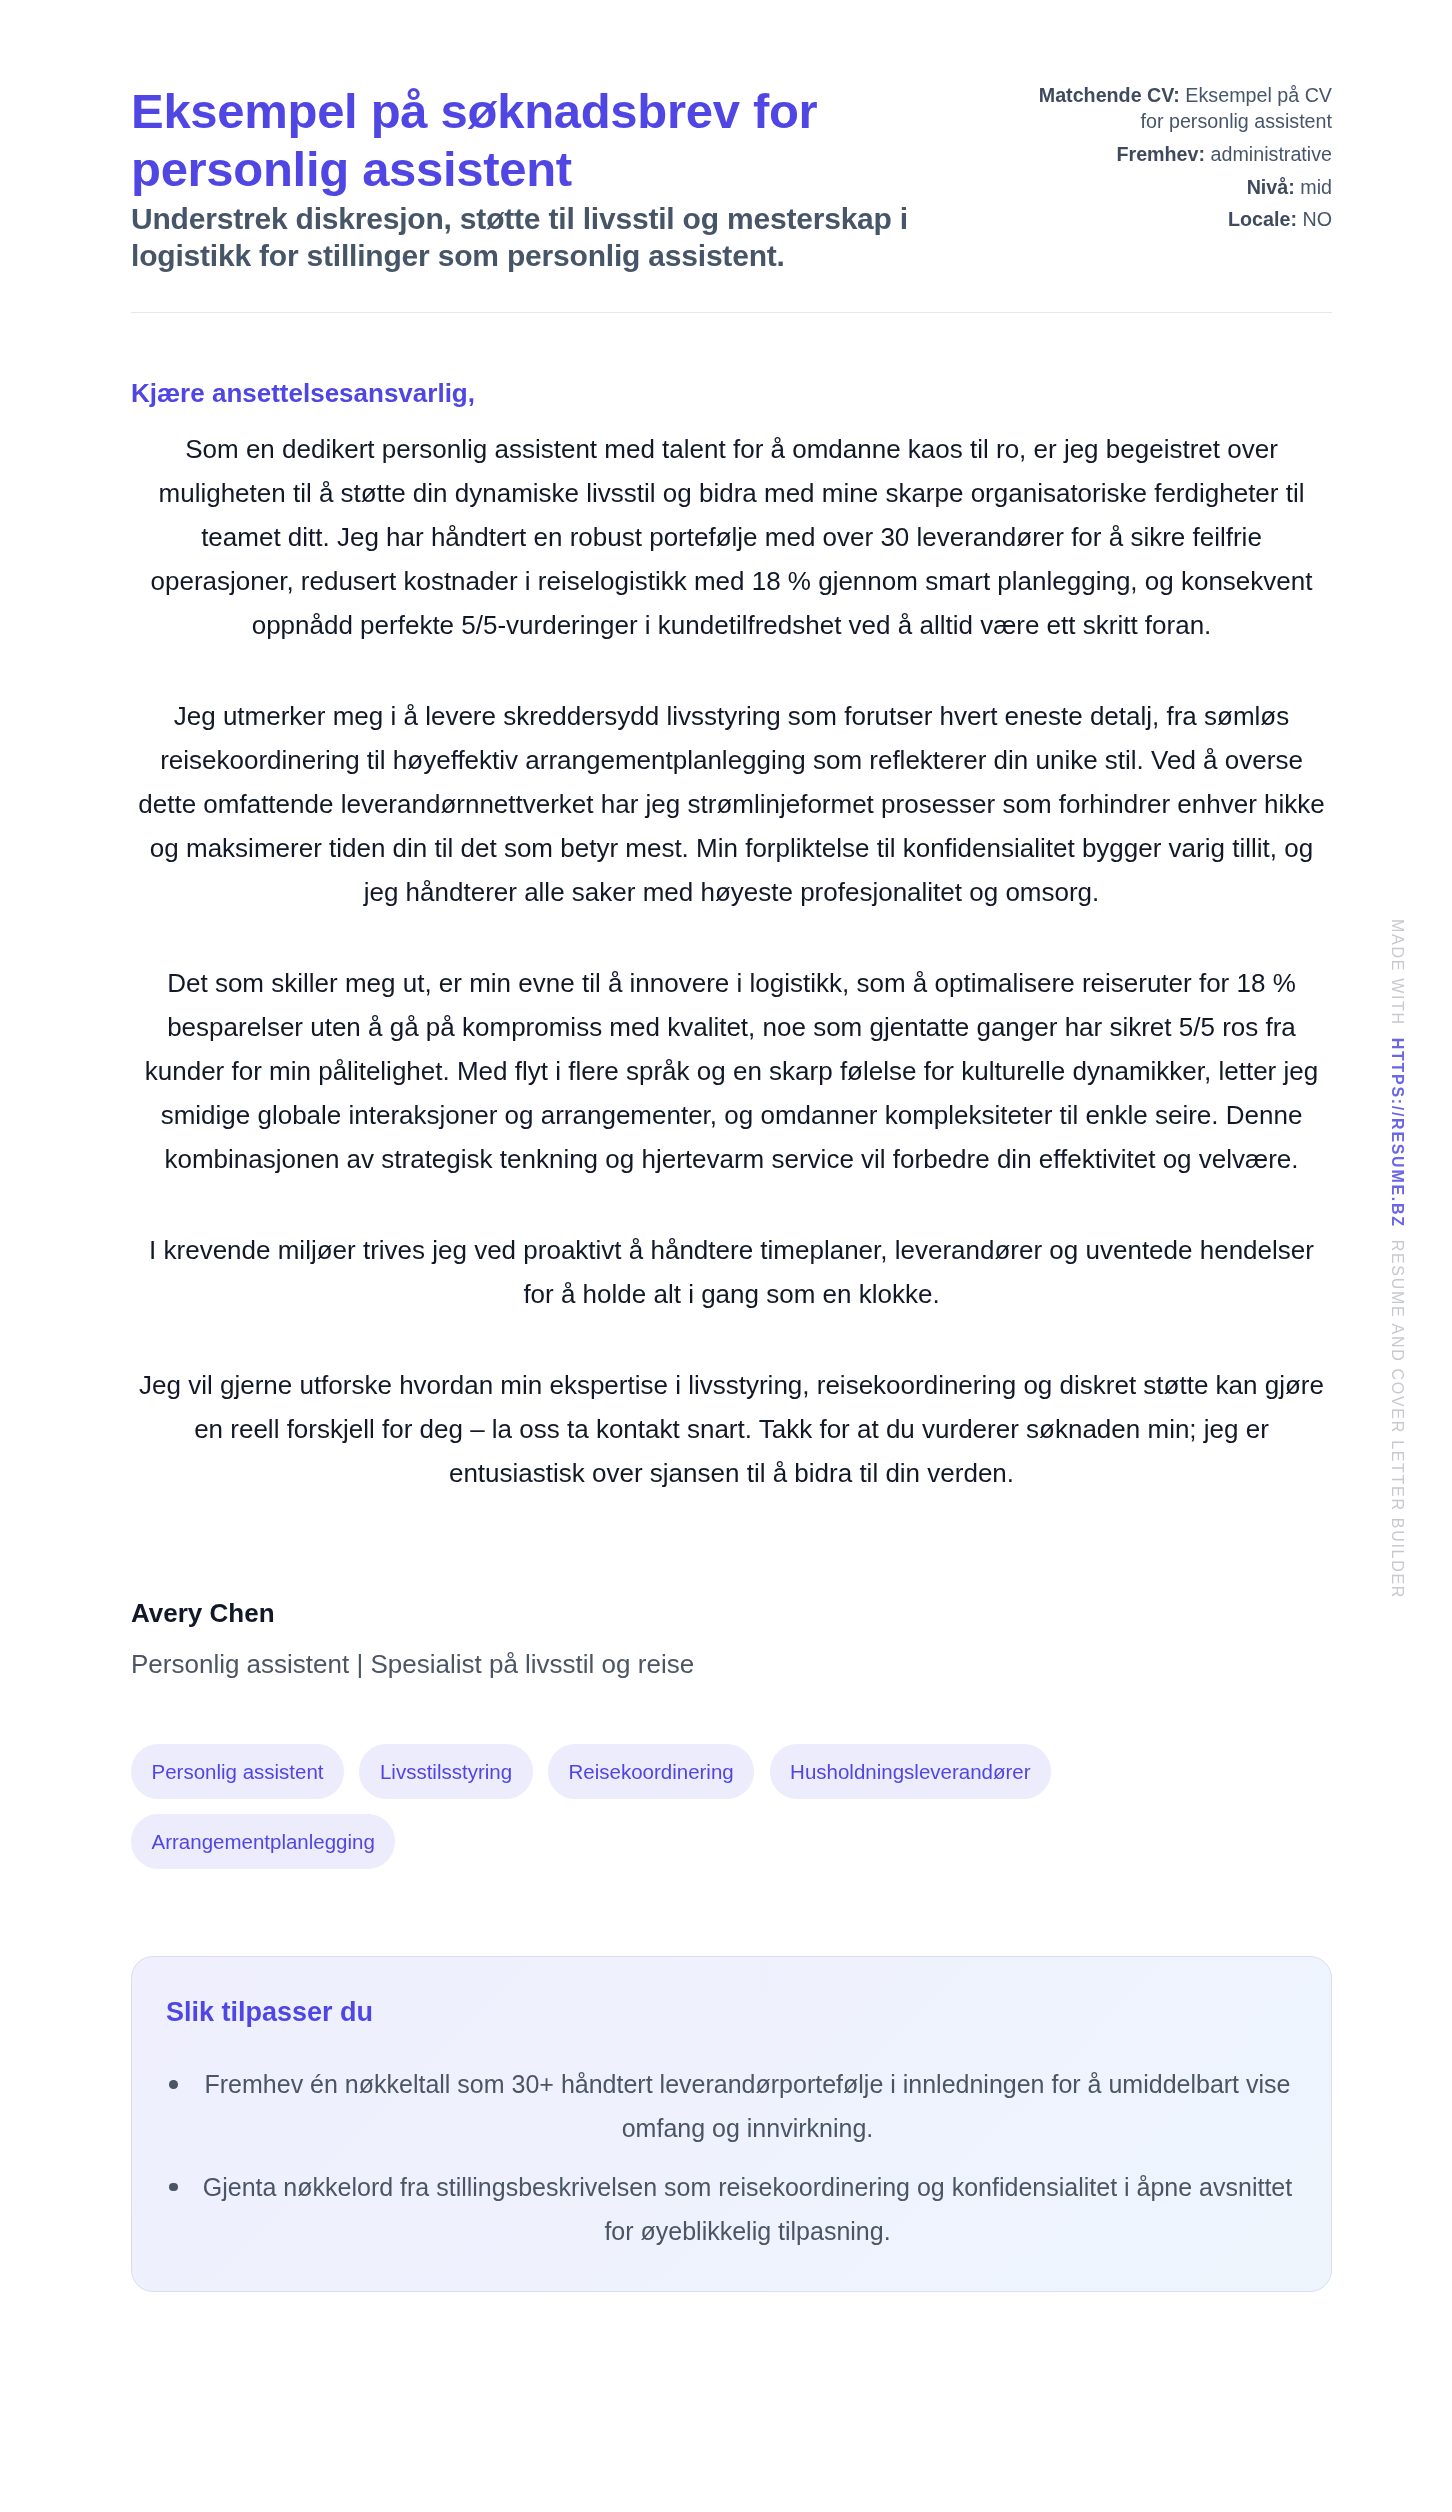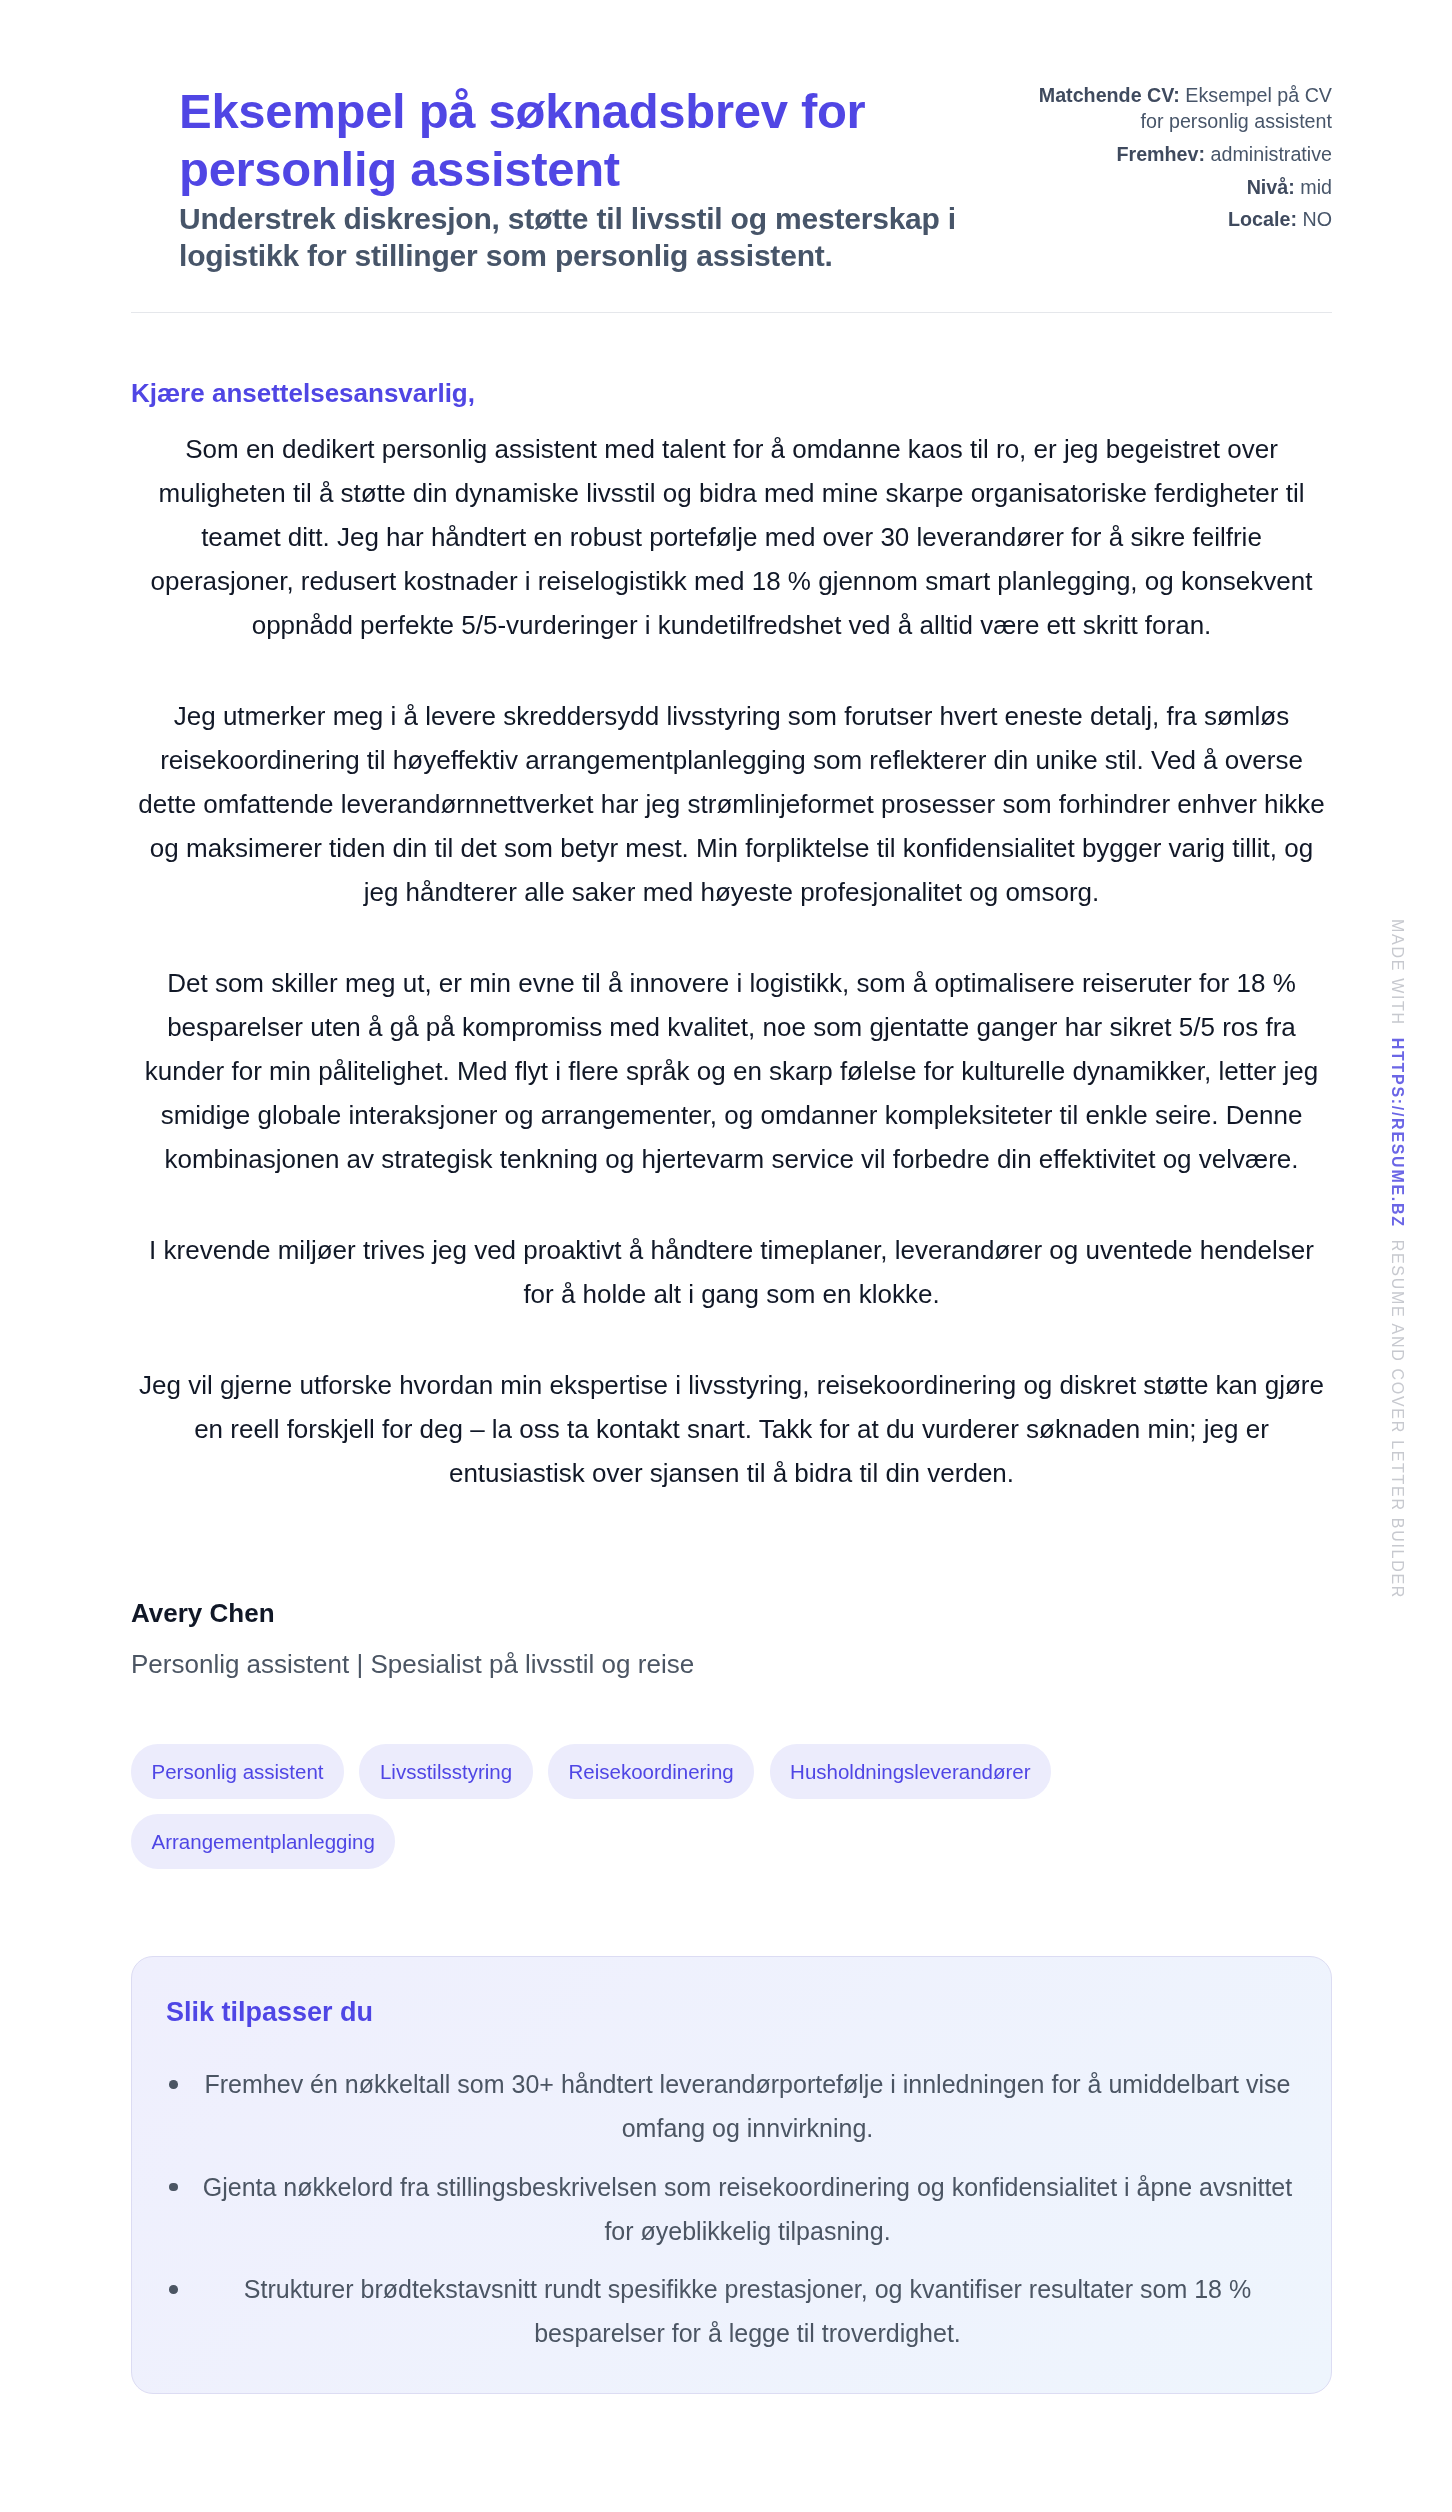--- a/index.html
+++ b/index.html
@@ -2,21 +2,21 @@
 <html style="font-size:13.7px"><head>
   <meta charset="utf-8">
   <style>
     * { box-sizing: border-box; margin: 0; padding: 0; }
     html, body { width: 1453px; height: 2512px; background: #ffffff; }
     body { font-family: "Liberation Sans", "DejaVu Sans", sans-serif; color: #111827; position: relative; }
 
     .page { position: absolute; left: 131px; top: 0; width: 1201px; }
 
     .header { position: relative; padding-top: 82px; height: 313px; border-bottom: 1.7px solid #e5e7eb; }
-    .title-block { width: 855px; margin-left: 48px; }
+    .title-block { width: 855px; }
     .title { font-size: 49px; line-height: 58px; font-weight: 700; color: #5046e4; letter-spacing: -0.3px; }
     .subtitle { font-size: 30px; line-height: 37px; font-weight: 700; color: #475569; margin-top: 1.7px; letter-spacing: -0.2px; }
 
     .meta { position: absolute; right: 0; top: 82px; width: 308px; text-align: right; font-size: 19.7px; line-height: 26px; color: #475569; }
     .meta-row { margin-bottom: 6.8px; }
     .meta-row:first-child { margin-bottom: 6.8px; }
     .meta-key { font-weight: 700; color: #3f4a5e; }
 
     .salutation { margin-top: 63px; font-size: 26px; font-weight: 700; color: #5046e4; line-height: 34px; }
 
@@ -101,24 +101,20 @@
     <h3 class="tips-title">Slik tilpasser du</h3>
     <ul class="tips-list">
       <li class="tip">
         <span class="tip-bullet"></span>
         <span>Fremhev én nøkkeltall som 30+ håndtert leverandørportefølje i innledningen for å umiddelbart vise omfang og innvirkning.</span>
       </li>
       <li class="tip">
         <span class="tip-bullet"></span>
         <span>Gjenta nøkkelord fra stillingsbeskrivelsen som reisekoordinering og konfidensialitet i åpne avsnittet for øyeblikkelig tilpasning.</span>
       </li>
-      <li class="tip">
-        <span class="tip-bullet"></span>
-        <span>Strukturer brødtekstavsnitt rundt spesifikke prestasjoner, og kvantifiser resultater som 18 % besparelser for å legge til troverdighet.</span>
-      </li>
     </ul>
   </section>
 </div>
 
 <div class="watermark">
   <div class="watermark-inner">
     <span class="wm-light">MADE WITH</span><span class="wm-link">HTTPS://RESUME.BZ</span><span class="wm-light">RESUME AND COVER LETTER BUILDER</span>
   </div>
 </div>
 

